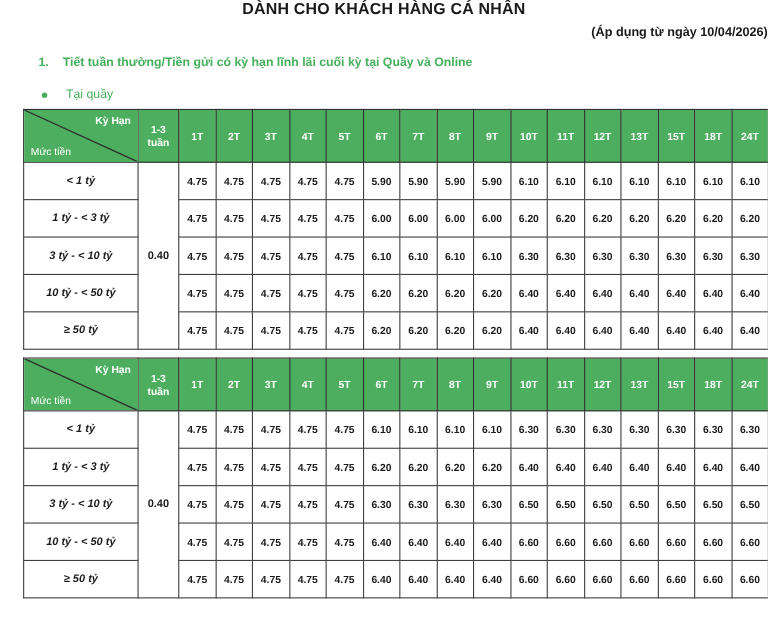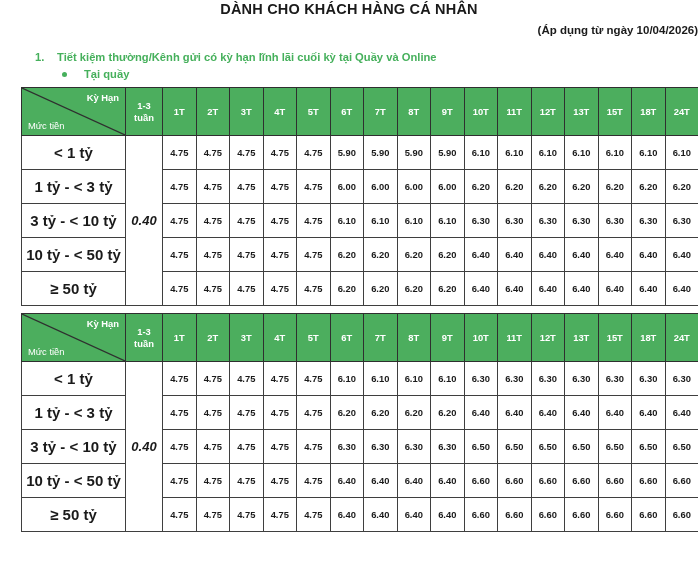--- a/index.html
+++ b/index.html
@@ -53,23 +53,23 @@
   }
   .section-heading .num {
     width: 22px;
     flex: 0 0 22px;
   }
   .sub-heading {
     display: flex;
     align-items: center;
     color: #46b05c;
     font-size: 11.2px;
-    font-weight: bold;
-    padding-left: 62px;
-    margin-top: 5px;
+    font-weight: normal;
+    padding-left: 38px;
+    margin-top: 17px;
   }
   .sub-heading .dot {
     width: 5px;
     height: 5px;
     border-radius: 50%;
     background: #46b05c;
     flex: 0 0 5px;
     margin-right: 17px;
   }
 
@@ -131,43 +131,43 @@
     font-weight: normal;
     color: #ffffff;
     line-height: 11px;
   }
   th.wk {
     line-height: 12px;
     font-size: 9.4px;
     margin-top: 32px;
   }
   td.tier {
-    font-size: 15px;
-    font-weight: bold;
+    font-size: 10px;
+    font-weight: bold;
+    font-style: italic;
   }
   td.merged {
-    font-size: 13px;
-    font-weight: bold;
-    font-style: italic;
+    font-size: 10px;
+    font-weight: bold;
   }
   .col-tier { width: 104px; }
   .col-week { width: 37px; }
   .col-term { width: 33.5px; }
 </style>
 </head>
 <body>
 
 <div class="page">
 
   <h1 class="doc-title">DÀNH CHO KHÁCH HÀNG CÁ NHÂN</h1>
   <div class="doc-subtitle">(Áp dụng từ ngày 10/04/2026)</div>
 
   <div class="section-heading">
     <span class="num">1.</span>
-    <span>Tiết kiệm thường/Kênh gửi có kỳ hạn lĩnh lãi cuối kỳ tại Quầy và Online</span>
+    <span>Tiết tuần thường/Tiền gửi có kỳ hạn lĩnh lãi cuối kỳ tại Quầy và Online</span>
   </div>
 
   <div class="sub-heading">
     <span class="dot"></span>
     <span>Tại quầy</span>
   </div>
   <table class="rate-table" id="table-counter">
     <colgroup>
       <col class="col-tier">
         <col class="col-week">

